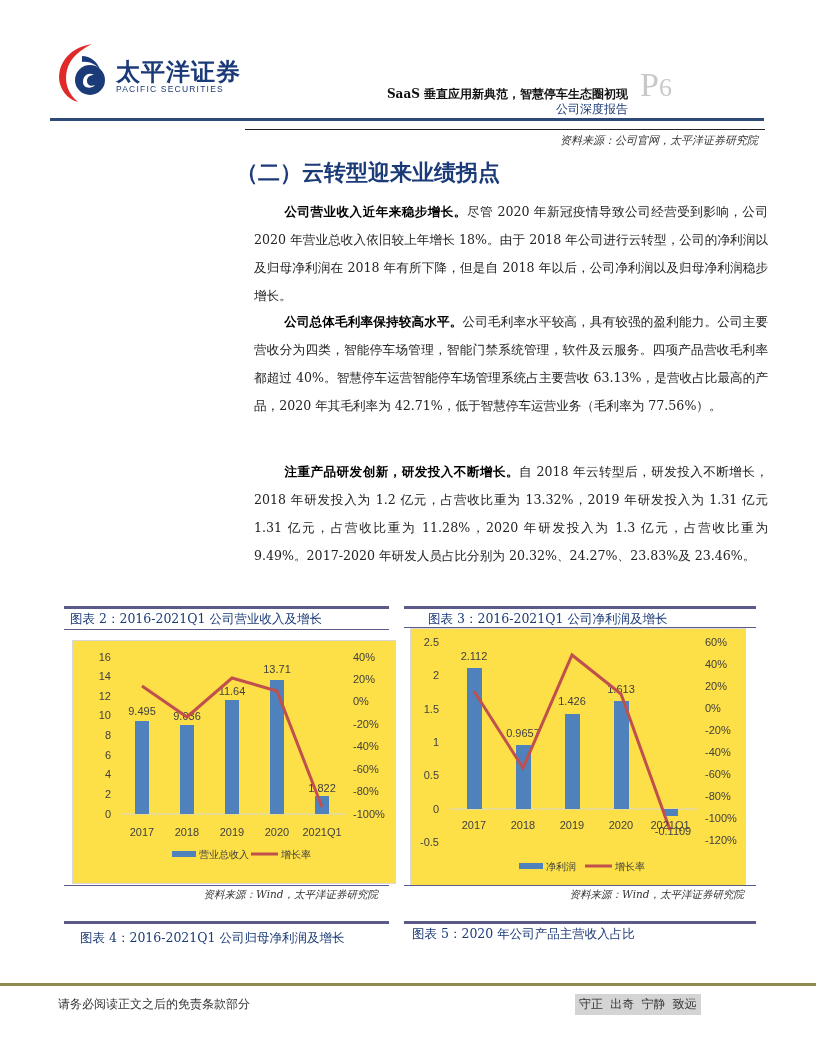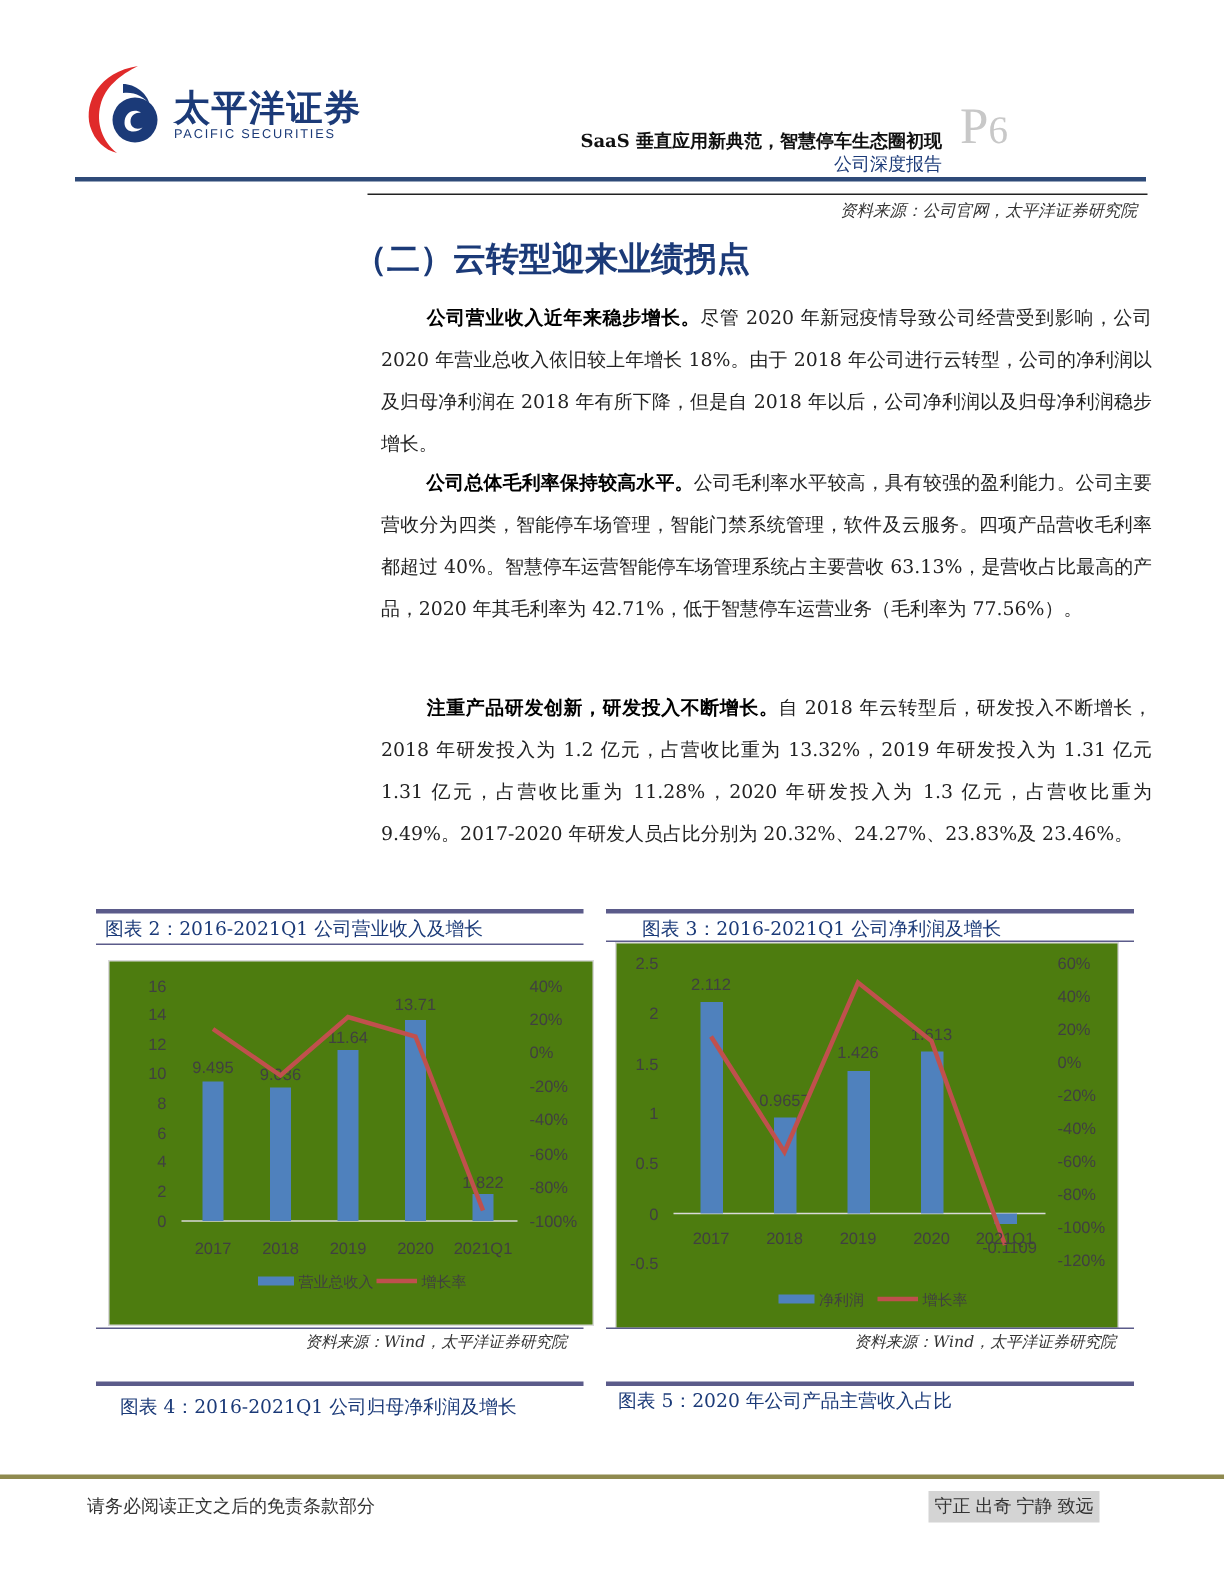--- a/index.html
+++ b/index.html
@@ -21,27 +21,27 @@
   .para{left:254px;width:514px;font-size:12.6px;line-height:28px;color:#222;font-family:"DejaVu Serif",serif;text-align:justify;}
   .para b{color:#000;margin-top:36px;}
   .p1{top:198px;}
   .p2{top:308px;}
   .p3{top:458px;}
   .indent{display:inline-block;width:30px;}
   
   .fig-title{font-size:12.5px;color:#1b3a78;font-family:"DejaVu Serif",serif;white-space:nowrap;}
   .fig-rule-top{height:3px;background:#5b5b8a;}
   .fig-rule-bot{height:1px;background:#5b5b8a;}
-  .chart-box{border:1px solid #d9d9d9;background:#4d7c0f;}
+  .chart-box{border:1px solid #d9d9d9;background:#fde047;}
   .fig-src{font-size:10.5px;font-style:italic;color:#333;font-family:"DejaVu Serif",serif;white-space:nowrap;}
   svg text{font-family:"Liberation Sans","DejaVu Sans",sans-serif;}
   
   .foot-rule{left:0;top:983px;width:816px;height:3px;background:#8f8a4f;}
   .disclaimer{left:58px;top:996px;font-size:12px;color:#333;font-family:"DejaVu Serif",serif;white-space:nowrap;}
-  .motto{left:575px;top:994px;font-size:12px;color:#333;background:#d4d4d4;padding:2px 4px;font-family:Liberation Sans, sans-serif;white-space:nowrap;margin-left:44px;}
+  .motto{left:575px;top:994px;font-size:12px;color:#333;background:#d4d4d4;padding:2px 4px;font-family:Liberation Mono, monospace;white-space:nowrap;}
 </style>
 </head>
 <body>
 
 <div class="abs logo">
   <svg class="abs" style="left:0;top:0" width="62" height="62" viewBox="0 0 62 62">
     <path d="M40 2 C14 6 4 26 8 42 C11 52 18 58 26 60 C16 52 12 40 15 28 C18 16 28 8 40 2Z" fill="#e02a2a"></path>
     <circle cx="38" cy="38" r="15" fill="#1b3a78"></circle>
     <path d="M31 40 C31 33 37 30 42 33 C38 33 35 35 35 39 C35 43 39 45 43 43 C40 47 31 47 31 40Z" fill="#fff"></path>
     <path d="M30 14 C38 14 46 20 48 28 C44 22 37 19 30 20Z" fill="#1b3a78"></path>

